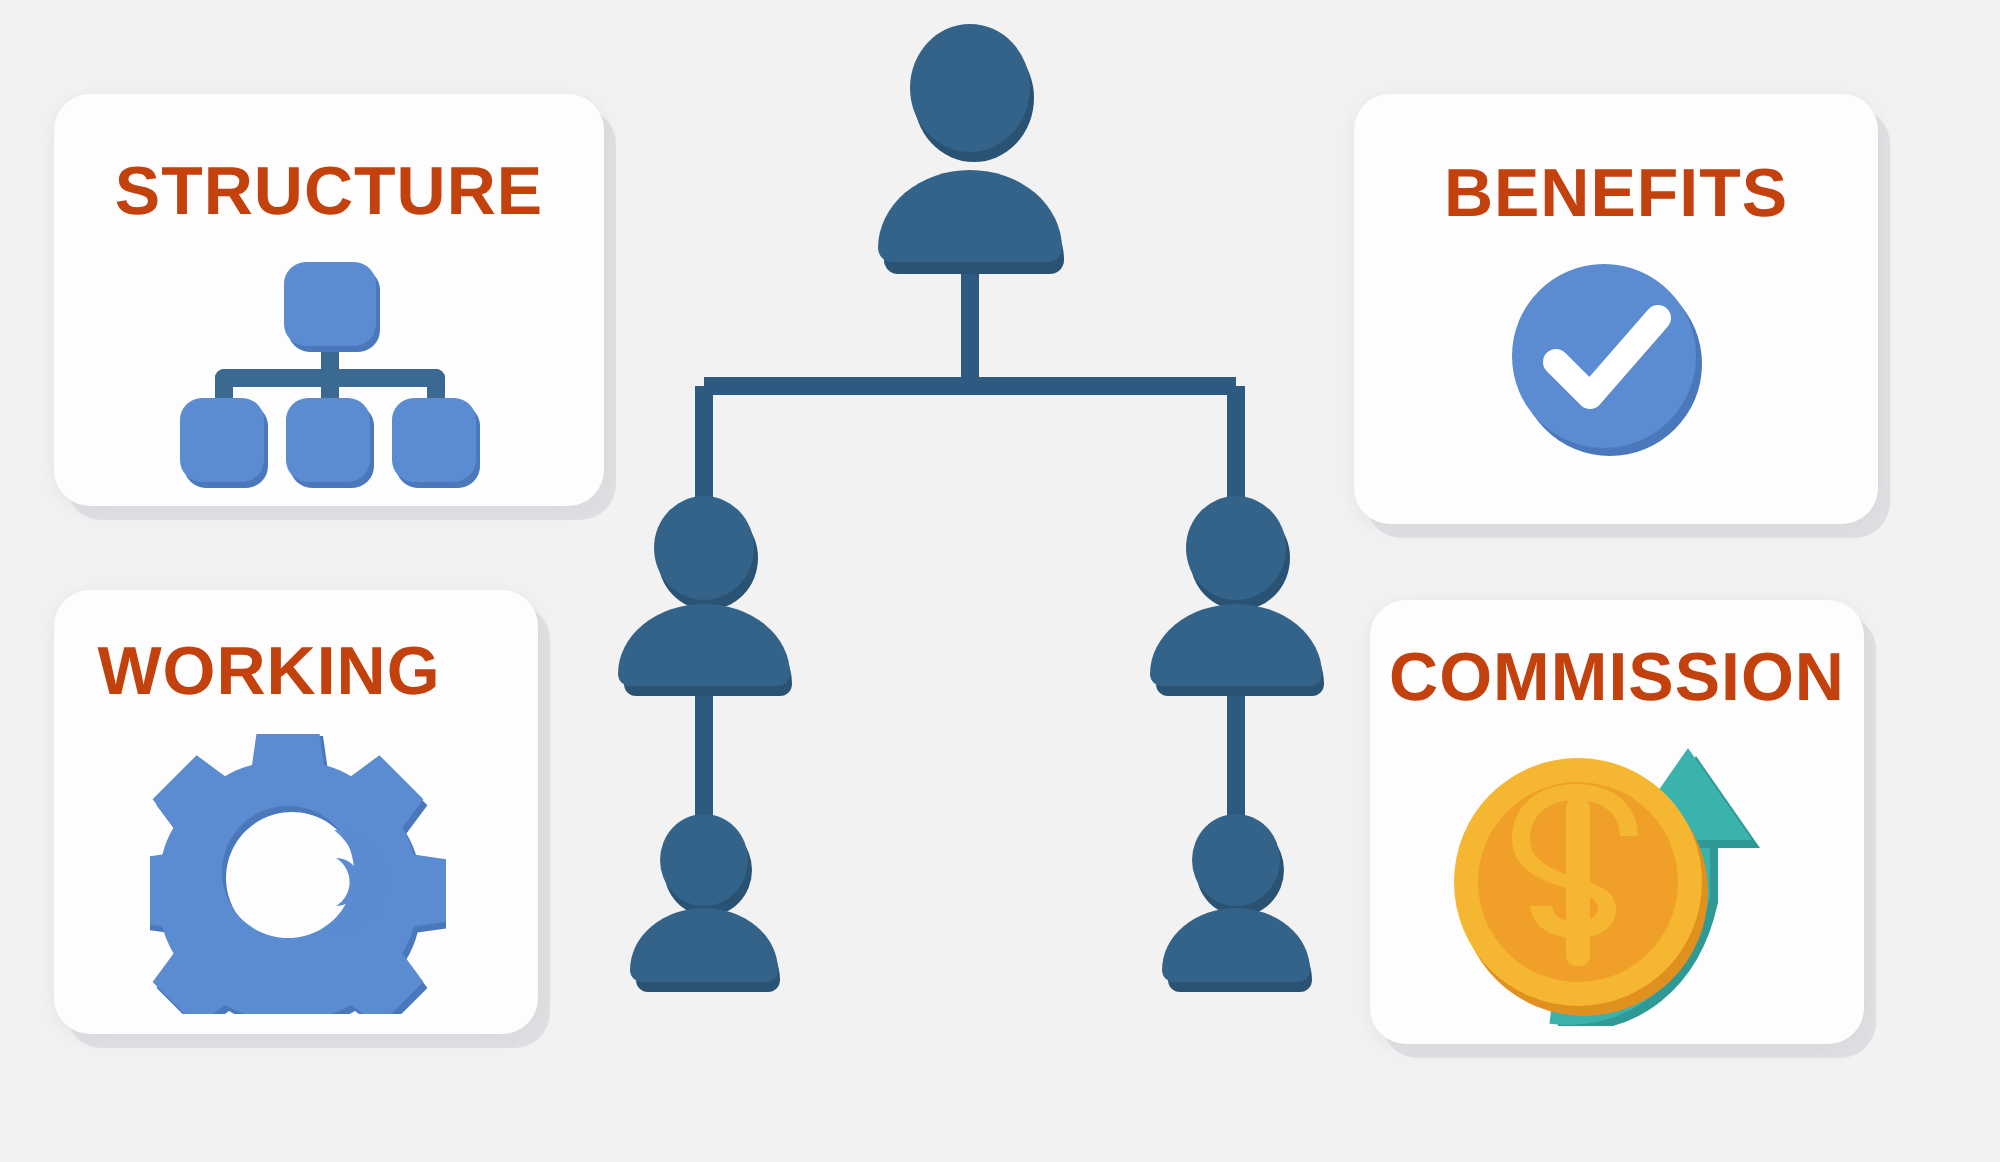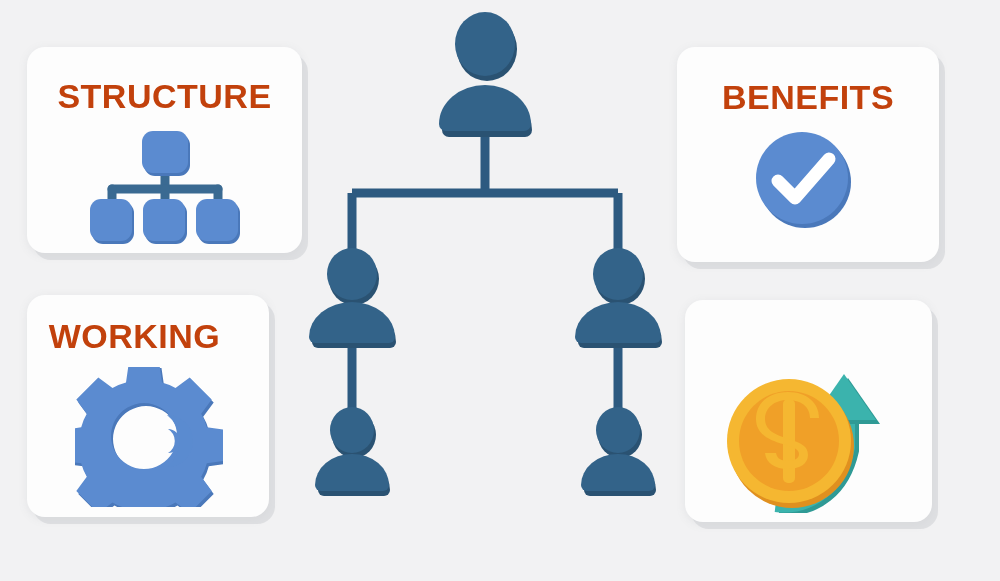--- a/index.html
+++ b/index.html
@@ -124,20 +124,21 @@
     <div class="card-icon">
       <svg viewBox="0 0 100 100" width="100" height="100" aria-hidden="true">
         <circle cx="52" cy="53" r="46" fill="#4a78ba"></circle>
         <circle cx="49" cy="49" r="46" fill="#5b8bd0"></circle>
         <path d="M25 52 L42 69 L76 30" fill="none" stroke="#ffffff" stroke-width="13" stroke-linecap="round" stroke-linejoin="round"></path>
       </svg>
     </div>
   </div>
 
   <div class="card" id="card-commission">
+    <div class="card-title">COMMISSION</div>
     <div class="card-icon">
       <svg viewBox="0 0 180 145" width="180" height="145" aria-hidden="true">
 
         <g>
           <path d="M62 136 C 96 140 122 118 130 82 L130 46" fill="none" stroke="#2f9a95" stroke-width="22" stroke-linecap="butt"></path>
           <path d="M58 133 C 92 137 118 115 126 79 L126 43" fill="none" stroke="#3bb3ad" stroke-width="22" stroke-linecap="butt"></path>
           <polygon points="126,6 158,52 94,52" fill="#2f9a95" transform="translate(4,4)"></polygon>
           <polygon points="126,6 158,52 94,52" fill="#3bb3ad"></polygon>
         </g>
 

